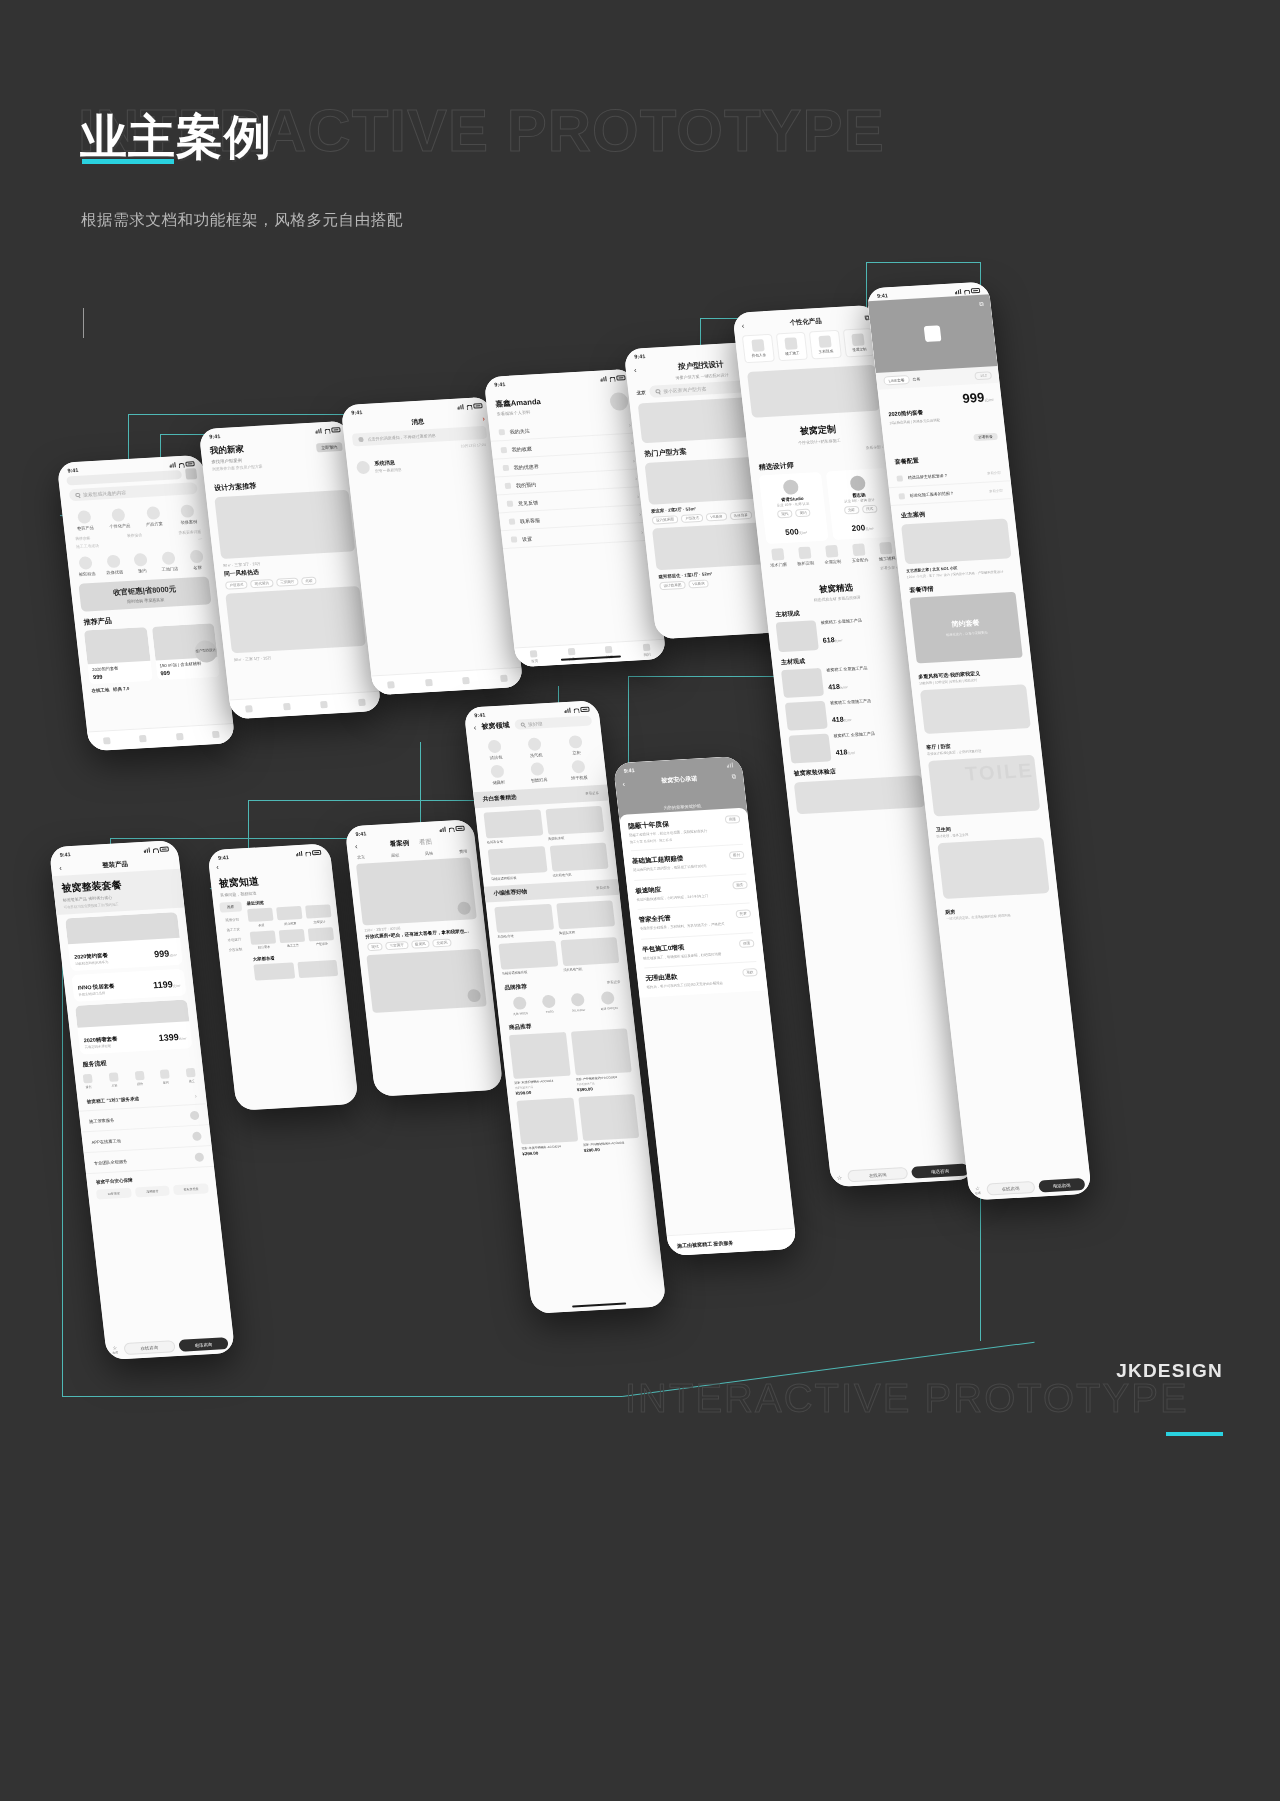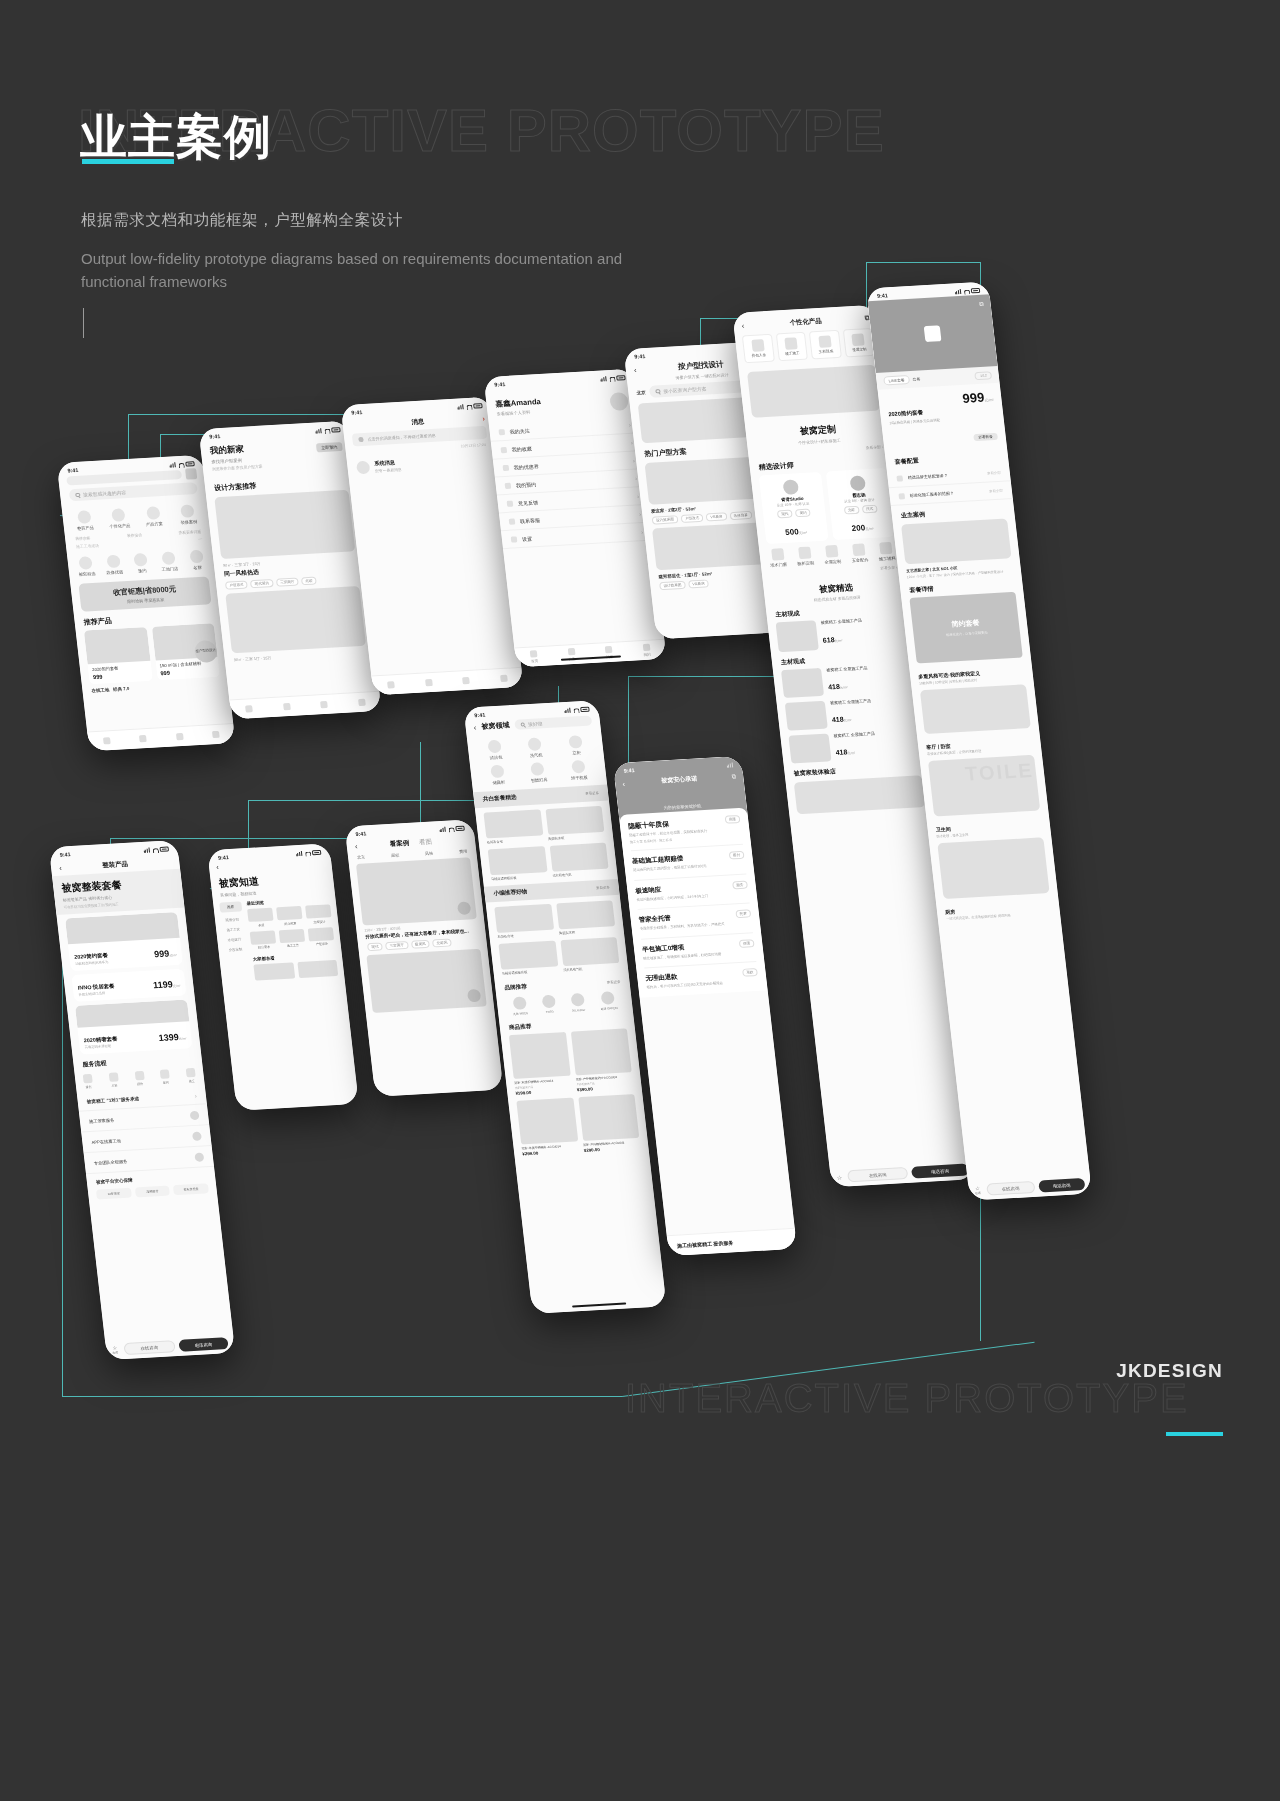--- a/index.html
+++ b/index.html
@@ -151,22 +151,21 @@
   }
 </style>
 </head>
 <body>
 
 <div id="stage">
 
   <div class="ghost-title">INTERACTIVE PROTOTYPE</div>
   <div class="cn-title">业主案例</div>
   <div class="title-underline"></div>
-  <div class="sub-cn">根据需求文档和功能框架，户型解构全案设计</div>
-  <div class="sub-en">Output low-fidelity prototype diagrams based on requirements documentation and functional frameworks</div>
+  <div class="sub-cn">根据需求文档和功能框架，风格多元自由搭配</div>
   <div class="caret-mark"></div>
 
   <div class="conn h" style="left:128px; top:414px; width:738px;"></div>
   <div class="conn v" style="left:866px; top:262px; height:152px;"></div>
   <div class="conn h" style="left:866px; top:262px; width:114px;"></div>
   <div class="conn v" style="left:980px; top:262px; height:58px;"></div>
 
   <div class="conn v" style="left:128px; top:414px; height:86px;"></div>
   <div class="conn h" style="left:128px; top:500px; width:12px;"></div>
 

